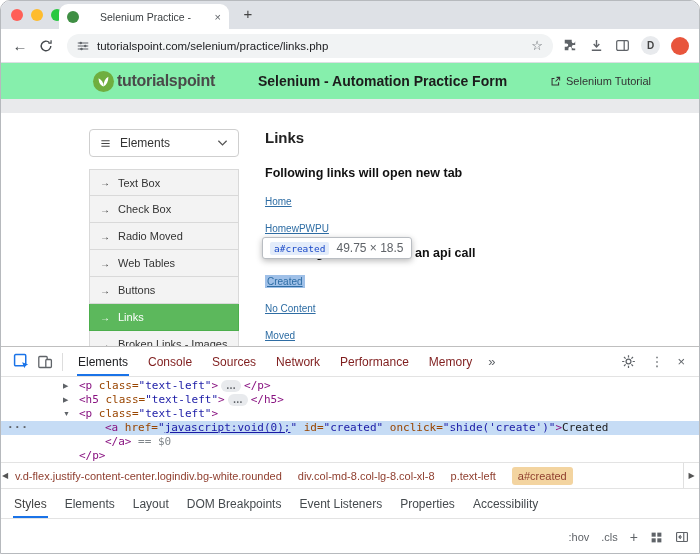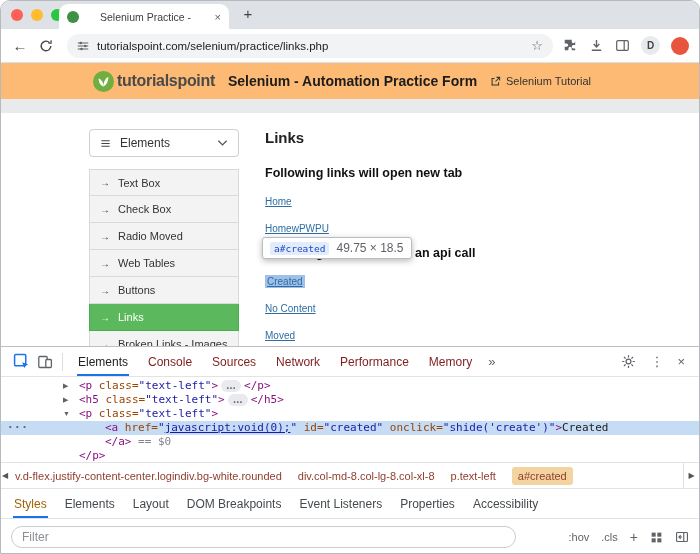--- a/index.html
+++ b/index.html
@@ -26,21 +26,21 @@
   .addressbar { flex:1; height:24px; background:#f1f3f4; border-radius:12px; display:flex;
                 align-items:center; gap:8px; padding:0 10px; min-width:0; }
   .url { flex:1; font-size:11.5px; color:#202124; white-space:nowrap; overflow:hidden; }
   .star { font-size:13px; color:#5f6368; }
   .tb-icons { display:flex; align-items:center; gap:11px; }
   .avatar { width:19px; height:19px; border-radius:50%; background:#e8eaed; color:#444;
             font-size:10px; font-weight:bold; display:flex; align-items:center; justify-content:center; }
   .menu-ball { width:18px; height:18px; border-radius:50%; background:#e8553c; }
 
   
-  .page-header { height:36px; display:flex; align-items:center; padding:0 108px 0 92px; background:#fdba74; }
+  .page-header { height:36px; display:flex; align-items:center; padding:0 48px 0 92px; background:#86efac; }
   .logo { display:flex; align-items:center; gap:3px; flex:0 0 auto; }
   .logo-circle { width:21px; height:21px; border-radius:50%; background:#6fae3f; display:flex;
                  align-items:center; justify-content:center; }
   .logo-text { font-size:16px; font-weight:bold; color:#4a4a4a; letter-spacing:-0.3px; }
   .page-title { flex:1; text-align:center; font-size:14px; font-weight:bold; color:#1c1c1c; white-space:nowrap; }
   .tutorial-link { display:flex; align-items:center; gap:5px; font-size:11px; color:#333; flex:0 0 auto; }
   .gray-strip { height:14px; background:#e9eaec; }
 
   
   .page-body { height:233px; overflow:hidden; display:flex; padding-left:88px; background:#fff; }
@@ -106,21 +106,21 @@
   .bc-arrow-left { position:absolute; left:1px; color:#555; font-size:8px; }
   .crumb { color:#8f3e2e; }
   .crumb.selected { background:#f3d4a0; padding:3px 6px; border-radius:3px; }
   .bc-arrow-right { position:absolute; right:0; top:0; bottom:0; width:16px; background:#fff;
                     border-left:1px solid #e0e0e0; display:flex; align-items:center; justify-content:center;
                     color:#555; font-size:8px; }
 
   .styles-tabs { height:30px; display:flex; align-items:center; border-top:1px solid #e3e3e3; padding:0 4px; }
   .styles-tab { padding:0 9px; font-size:12px; color:#454a4e; height:100%; display:flex; align-items:center;
                 position:relative; white-space:nowrap; }
-  .styles-tab.active { color:#a16207; }
+  .styles-tab.active { color:#404040; }
   .styles-tab.active::after { content:""; position:absolute; left:8px; right:8px; bottom:0; height:2px; background:#1a73e8; }
 
   .filter-row { height:37px; display:flex; align-items:center; border-top:1px solid #e3e3e3; padding:0 10px; }
   .filter-input { width:505px; height:22px; border:1px solid #c9ccd1; border-radius:12px; background:#fff;
                   font-size:12px; padding:0 10px; color:#333; outline:none; font-family:"Liberation Sans",sans-serif; }
   .filter-input::placeholder { color:#8a8f94; }
   .filter-controls { margin-left:auto; display:flex; align-items:center; gap:12px; font-size:11px; color:#5f6368; }
   .fc-plus { font-size:14px; }
   svg { display:block; }
 </style>
@@ -345,21 +345,20 @@
         <div class="styles-tab active">Styles</div>
         <div class="styles-tab">Elements</div>
         <div class="styles-tab">Layout</div>
         <div class="styles-tab">DOM Breakpoints</div>
         <div class="styles-tab">Event Listeners</div>
         <div class="styles-tab">Properties</div>
         <div class="styles-tab">Accessibility</div>
       </div>
 
     <div class="filter-row">
-      <input class="filter-input" type="text" placeholder="Filter" style="">
       <div class="filter-controls">
         <span>:hov</span>
         <span>.cls</span>
         <span class="fc-plus">+</span>
         <span>
           <svg width="13" height="13" viewBox="0 0 16 16" fill="#5f6368">
             <rect x="2" y="2" width="5" height="5"></rect>
               <rect x="9" y="2" width="5" height="5"></rect>
             <rect x="2" y="9" width="5" height="5"></rect>
               <rect x="9" y="9" width="5" height="5"></rect>

